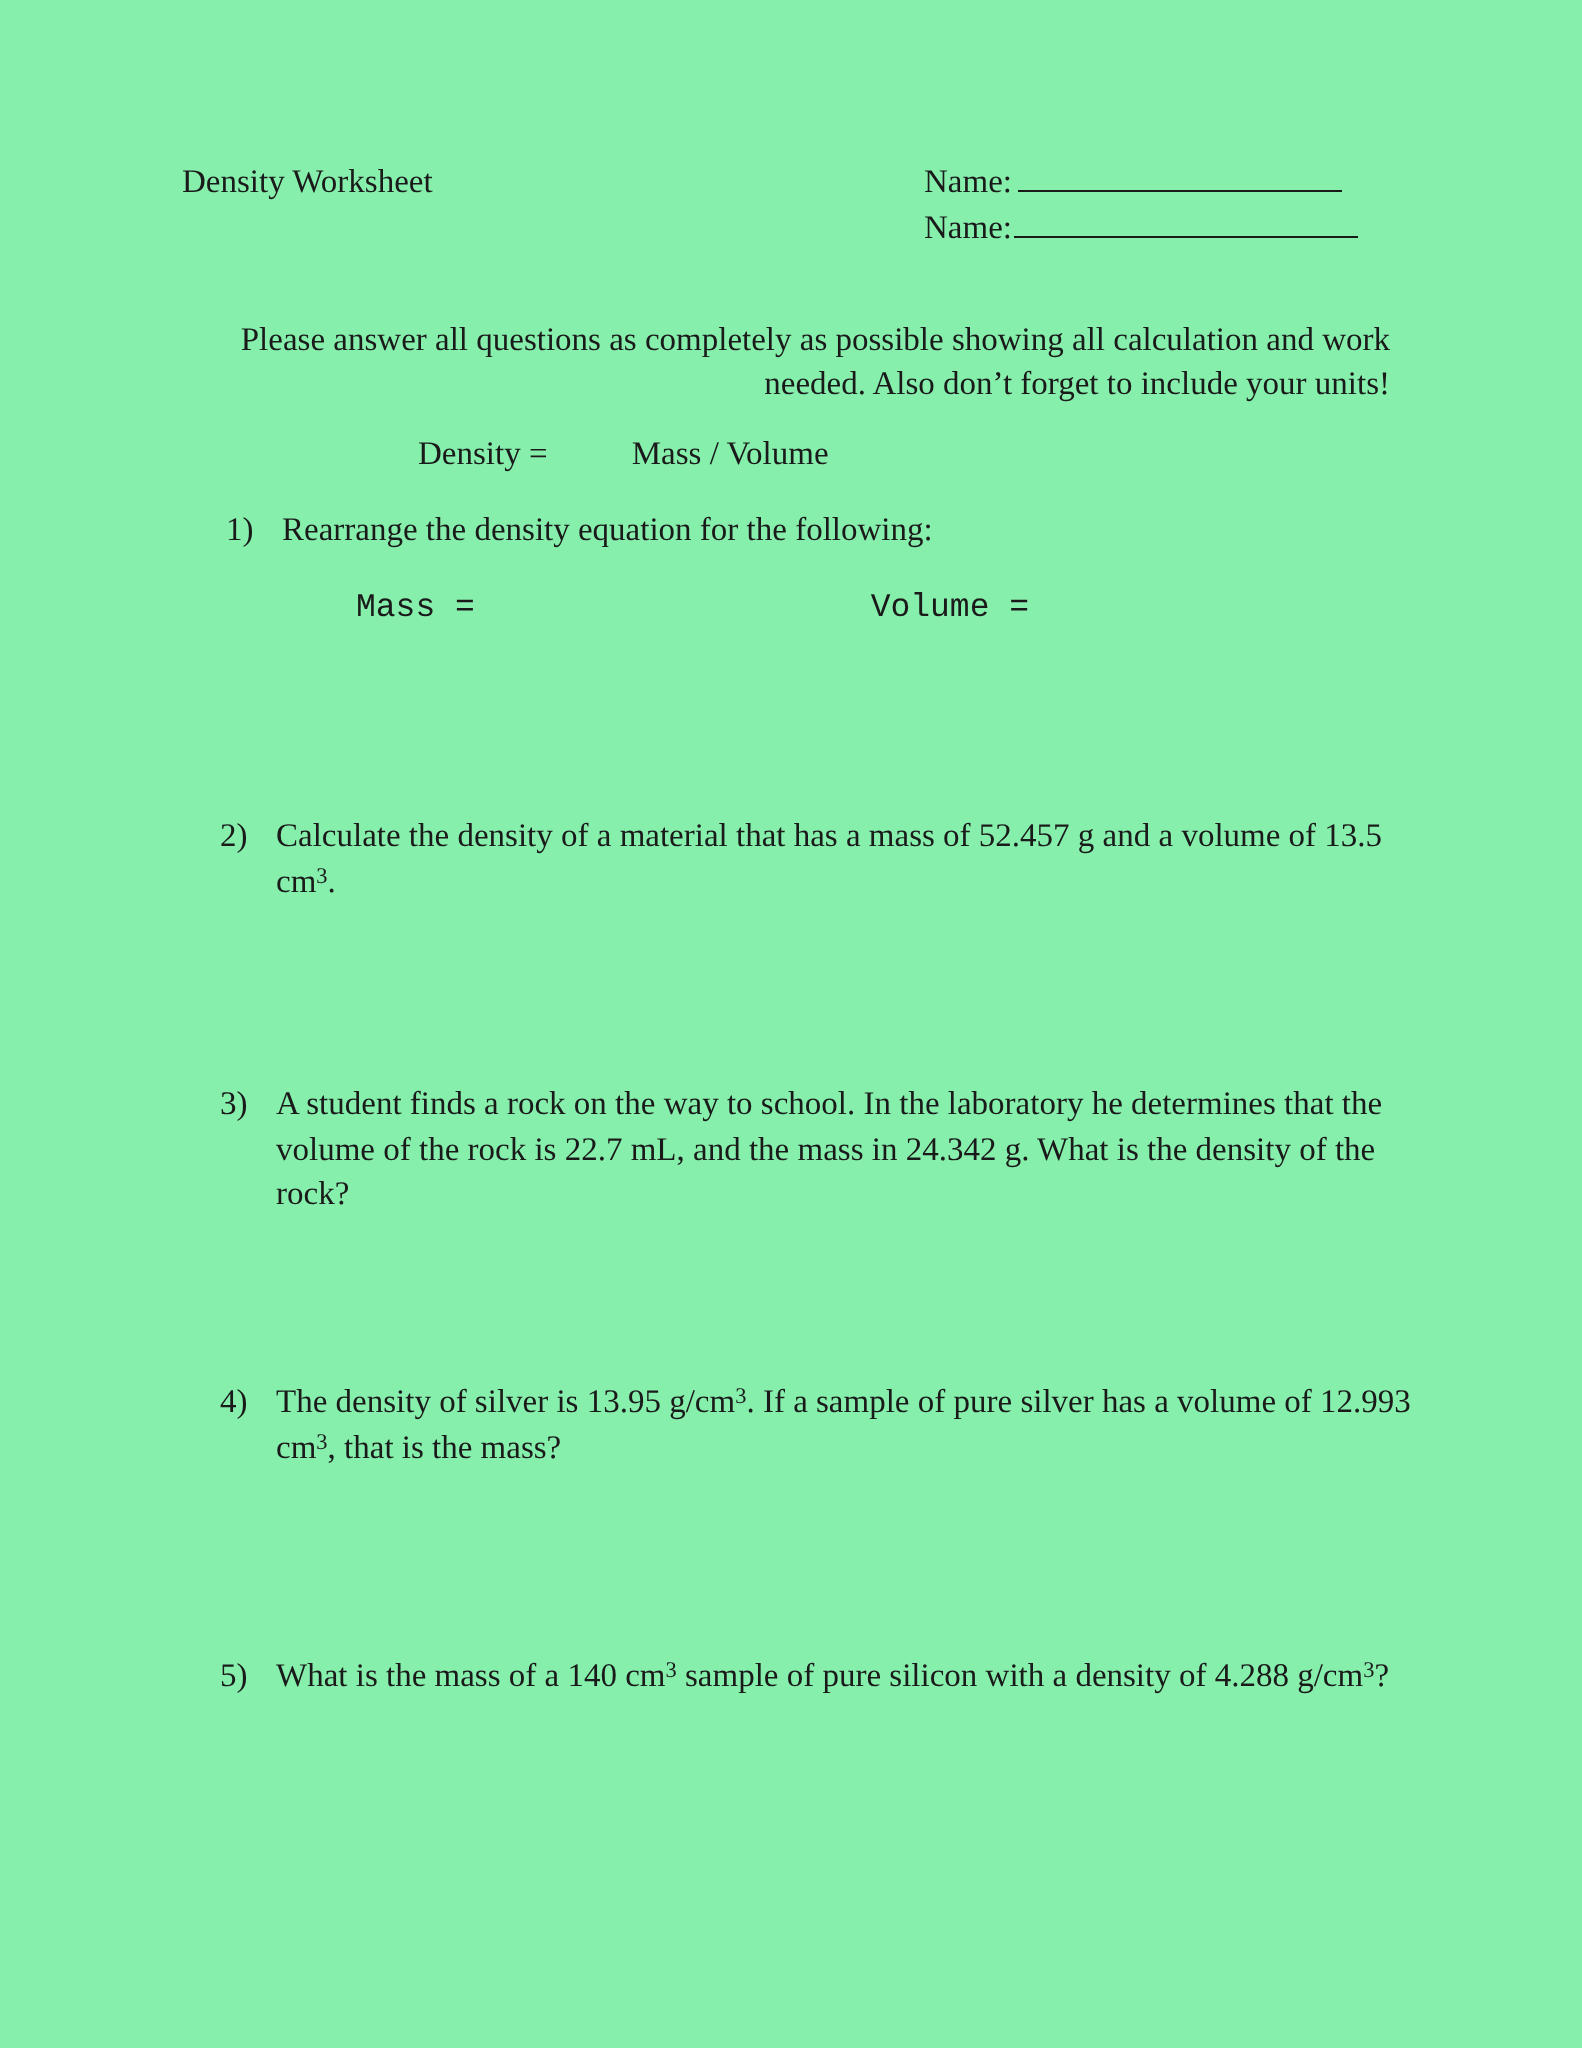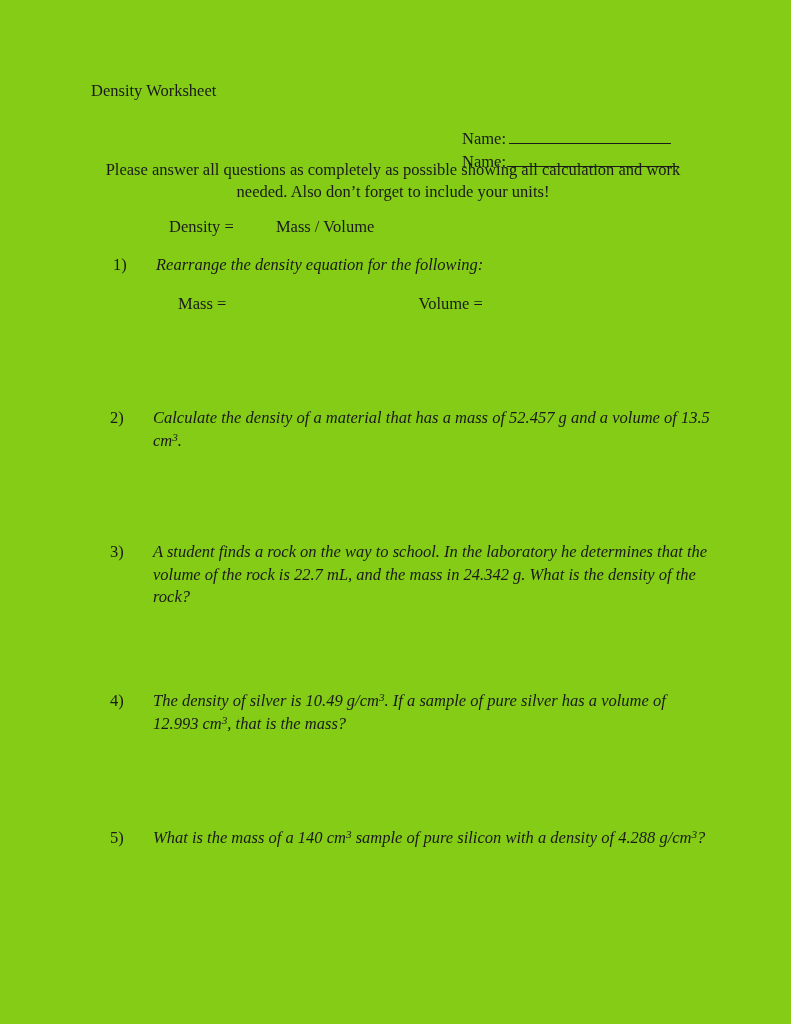--- a/index.html
+++ b/index.html
@@ -14,21 +14,21 @@
     position: relative;
     overflow: hidden;
     font-family: "Liberation Serif", "DejaVu Serif", serif;
     color: #1a1a1a;
     -webkit-font-smoothing: antialiased;
   }
 
   .page {
     position: absolute;
     inset: 0;
-    background: #84cc16;
+    background: #86efac;
   }
 
   
   .header {
     position: absolute;
     left: 91px;
     top: 80px;
     width: 600px;
     height: 48px;
   }
@@ -38,21 +38,20 @@
     top: 0;
     font-size: 16.5px;
     line-height: 22px;
     white-space: nowrap;
   }
   .namedate {
     position: absolute;
     left: 371px;
     top: 0;
     width: 230px;
-    margin-top: 48px;
   }
   .nd-row {
     display: flex;
     align-items: baseline;
     font-size: 16.5px;
     line-height: 22.5px;
     white-space: nowrap;
   }
   .nd-label {
     flex: 0 0 auto;
@@ -68,36 +67,36 @@
   .nd-blank.date { width: 172px; margin-left: 1px; }
 
   
   .intro {
     position: absolute;
     left: 91px;
     top: 159px;
     width: 604px;
     font-size: 16.5px;
     line-height: 22px;
-    text-align: center;
+    text-align: right;
   }
 
   
   .formula {
     position: absolute;
     left: 91px;
     top: 216px;
     width: 604px;
     font-size: 16.5px;
     line-height: 22px;
     white-space: nowrap;
   }
   .formula .lhs {
     display: inline-block;
-    margin-left: 78px;
+    margin-left: 118px;
   }
   .formula .rhs {
     display: inline-block;
     margin-left: 38px;
   }
 
   
   .qitem {
     position: absolute;
     font-size: 16.5px;
@@ -105,40 +104,40 @@
   }
   .qitem .marker {
     position: absolute;
     left: 0;
     top: 0;
     width: 26px;
     text-align: left;
     white-space: nowrap;
   }
   .qitem .qtext {
-    margin-left: 43px;
+    margin-left: 28px;
     display: block;
-    font-style: italic;
   }
 
   #q1 { left: 113px; top: 254px; width: 580px; }
   #q2 { left: 110px; top: 407px; width: 600px; }
   #q3 { left: 110px; top: 541px; width: 600px; }
   #q4 { left: 110px; top: 690px; width: 600px; }
   #q5 { left: 110px; top: 827px; width: 600px; }
 
   
   .answer-slots {
     position: absolute;
     left: 178px;
     top: 293px;
     width: 520px;
     font-size: 16.5px;
     line-height: 22px;
     white-space: nowrap;
+    font-family: Liberation Mono, monospace;
   }
   .answer-slots .slot-mass { display: inline-block; }
   .answer-slots .slot-volume { display: inline-block; margin-left: 188px; }
 
   sup {
     font-size: 0.68em;
     vertical-align: 0.42em;
     line-height: 0;
   }
 </style>
@@ -184,21 +183,21 @@
     <span class="qtext"><span>Calculate the density of a material that has a mass of 52.457 g and a volume of 13.5 cm</span><sup>3</sup><span>.</span></span>
   </div>
 
   <div class="qitem" id="q3">
     <span class="marker">3)</span>
     <span class="qtext">A student finds a rock on the way to school.  In the laboratory he determines that the volume of the rock is 22.7 mL, and the mass in 24.342 g.   What is the density of the rock?</span>
   </div>
 
   <div class="qitem" id="q4">
     <span class="marker">4)</span>
-    <span class="qtext"><span>The density of silver is 10.49 g/cm</span><sup>3</sup><span>.  If a sample of pure silver has a volume of 12.993 cm</span><sup>3</sup><span>, that is the mass?</span></span>
+    <span class="qtext"><span>The density of silver is 13.95 g/cm</span><sup>3</sup><span>.  If a sample of pure silver has a volume of 12.993 cm</span><sup>3</sup><span>, that is the mass?</span></span>
   </div>
 
   <div class="qitem" id="q5">
     <span class="marker">5)</span>
     <span class="qtext"><span>What is the mass of a 140 cm</span><sup>3</sup><span> sample of pure silicon with a density of 4.288 g/cm</span><sup>3</sup><span>?</span></span>
   </div>
 
 </div>
 
 </body></html>

